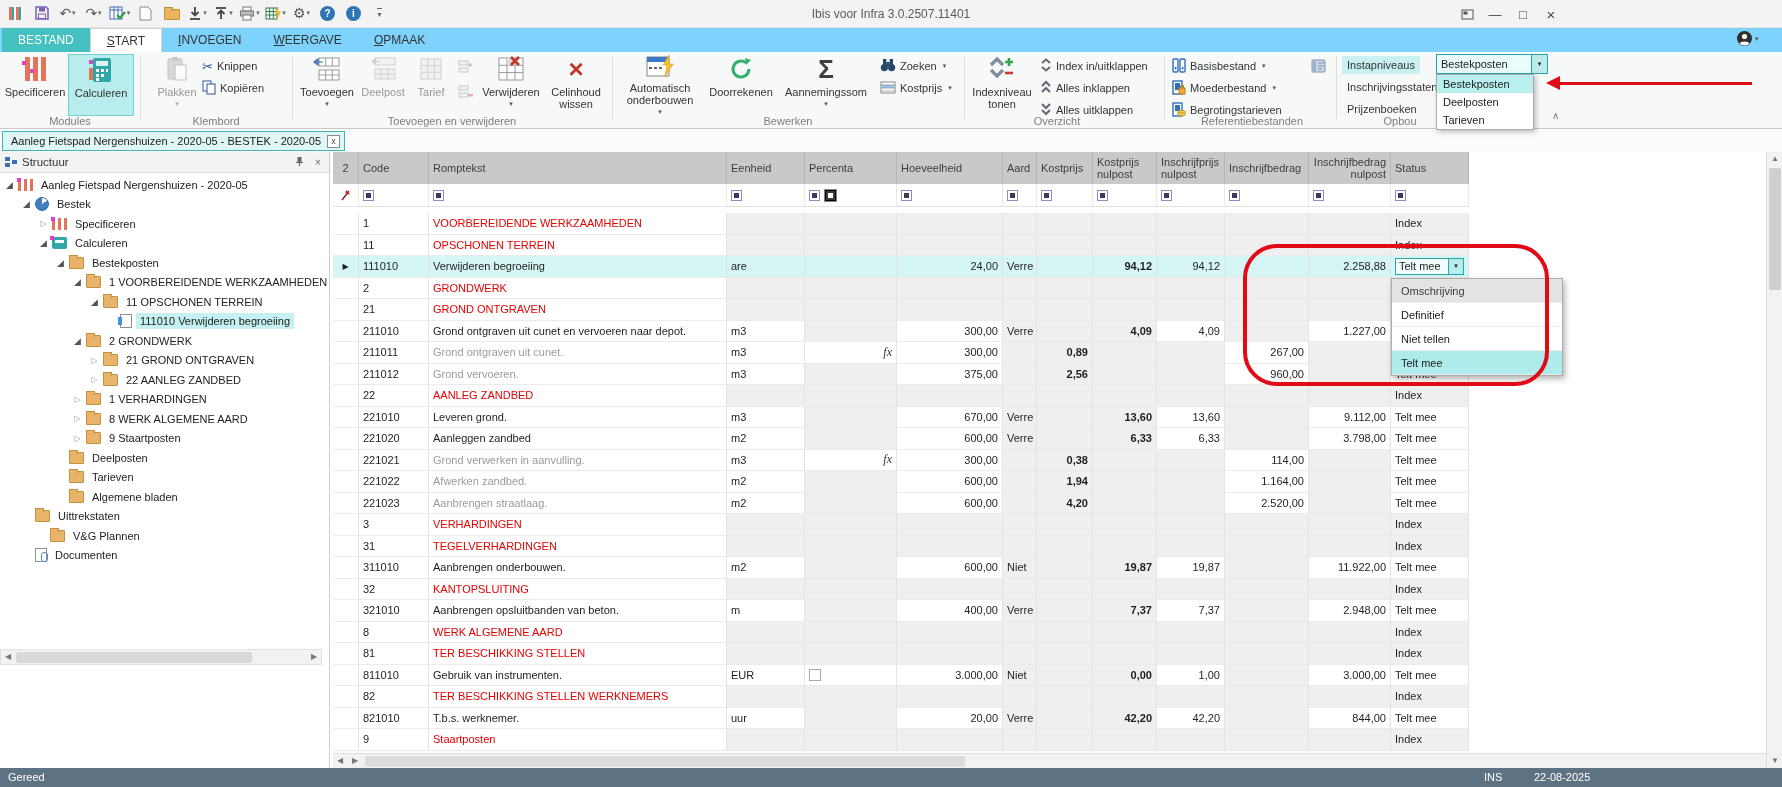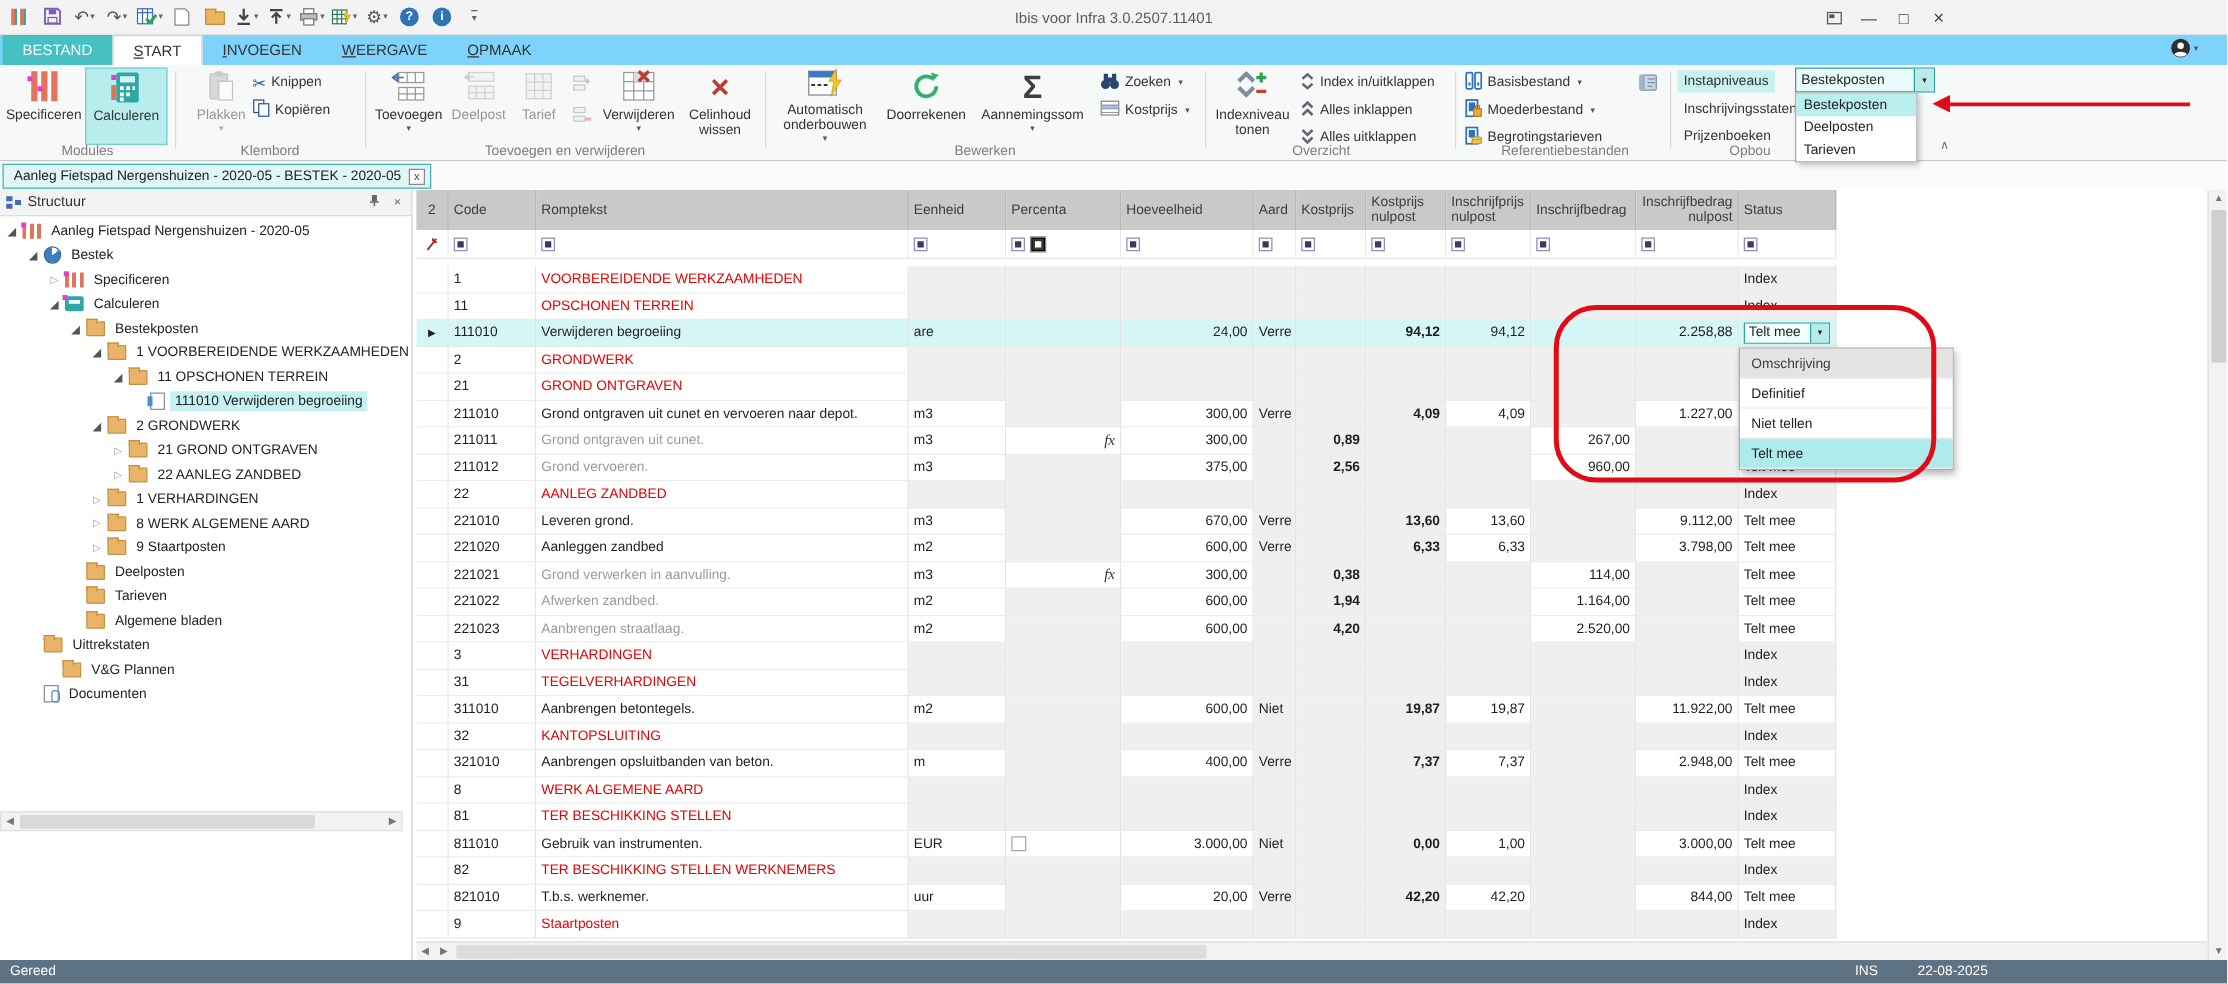--- a/index.html
+++ b/index.html
@@ -925,21 +925,21 @@
           <div class="gc ar ce" style="width: 56px;"></div>
           <div class="gc ar ce" style="width: 64px;"></div>
           <div class="gc ar ce" style="width: 68px;"></div>
           <div class="gc ar ce" style="width: 84px;"></div>
           <div class="gc ar ce" style="width: 82px;"></div>
           <div class="gc ce" style="width: 78px;">Index</div>
         </div>
         <div class="grow">
           <div class="gc mk"></div>
           <div class="gc cf" style="width: 70px;">311010</div>
-          <div class="gc cf" style="width: 298px;">Aanbrengen betontegels.</div>
+          <div class="gc cf" style="width: 298px;">Aanbrengen onderbouwen.</div>
           <div class="gc cf" style="width: 78px;">m2</div>
           <div class="gc ce" style="width: 92px;"></div>
           <div class="gc ar cf" style="width: 106px;">600,00</div>
           <div class="gc ce" style="width: 34px;">Niet</div>
           <div class="gc ar ce" style="width: 56px;"></div>
           <div class="gc ar b ce" style="width: 64px;">19,87</div>
           <div class="gc ar cf" style="width: 68px;">19,87</div>
           <div class="gc ar ce" style="width: 84px;"></div>
           <div class="gc ar cf" style="width: 82px;">11.922,00</div>
           <div class="gc cf" style="width: 78px;">Telt mee</div>

